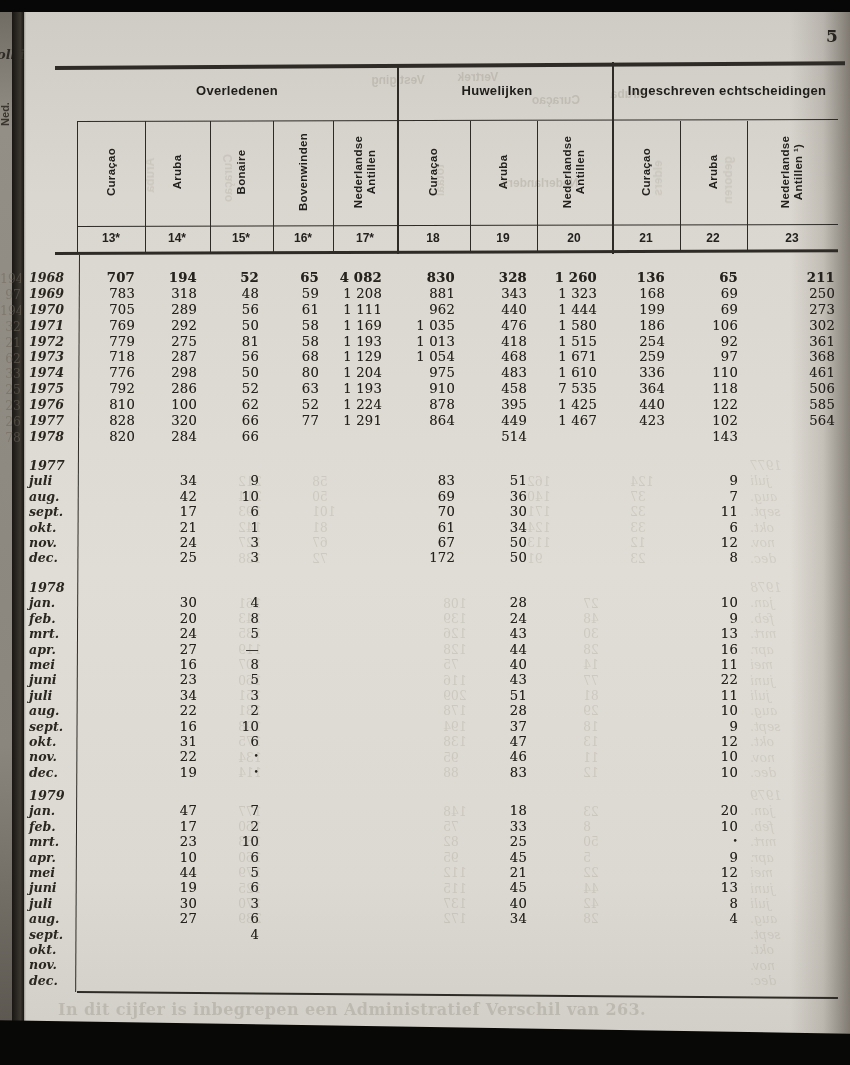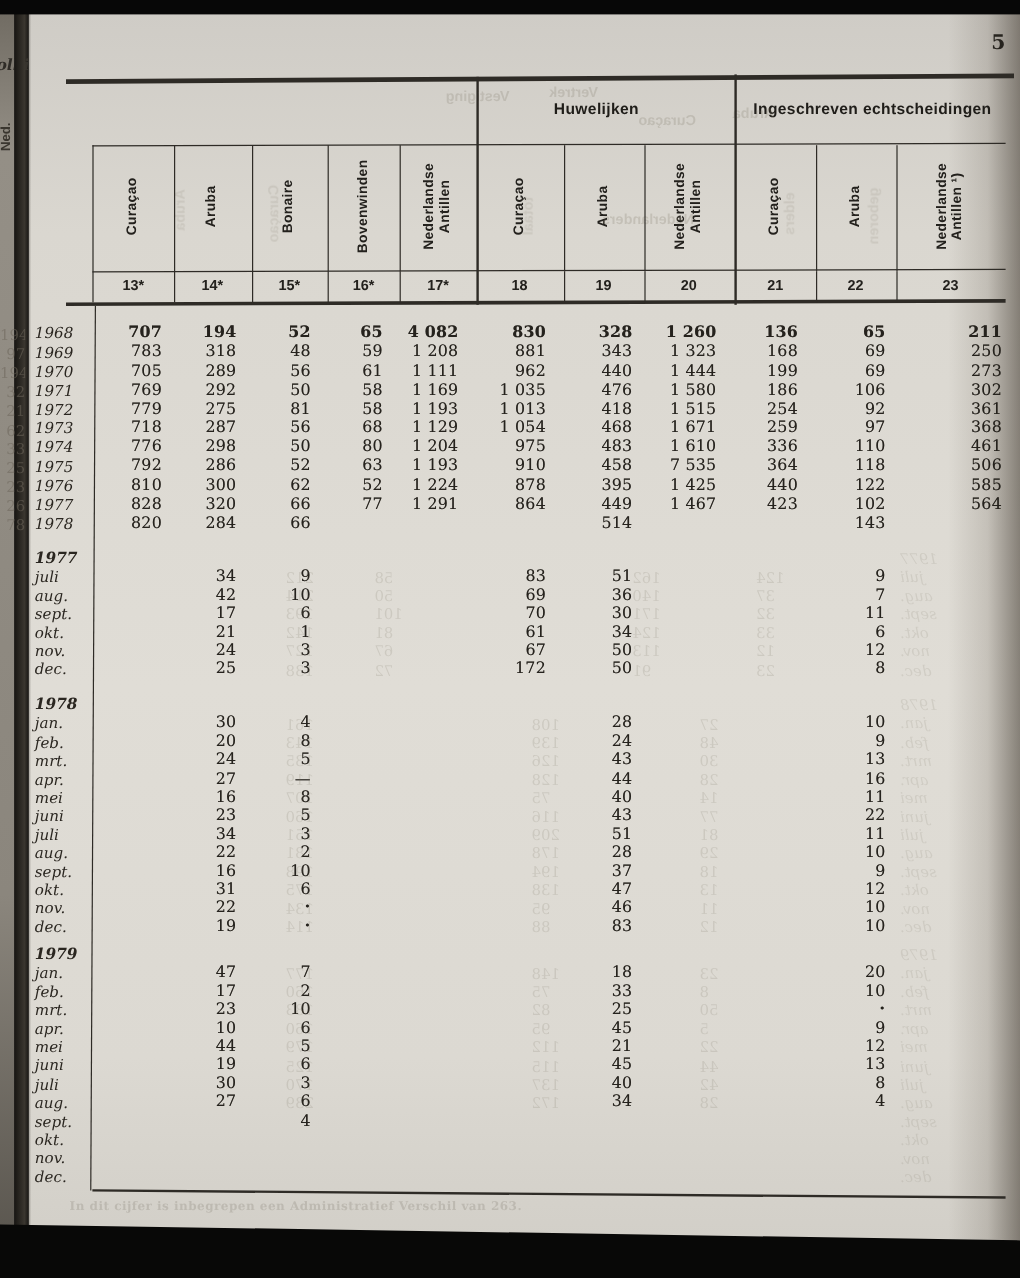--- a/index.html
+++ b/index.html
@@ -29,34 +29,34 @@
   .vhead{position:absolute;transform:translate(-50%,-50%) rotate(-90deg);white-space:pre;
          font-family:"Liberation Sans",sans-serif;font-weight:700;font-size:11.5px;line-height:13px;
          text-align:center;color:#23211d;letter-spacing:.3px;}
   .cnum{position:absolute;top:231px;width:44px;margin-left:-22px;text-align:center;
          font-family:"Liberation Sans",sans-serif;font-weight:700;font-size:12px;color:#23211d;}
   .section{position:absolute;left:27px;width:811px;}
   .shead{font-style:italic;font-weight:700;font-size:12.8px;color:#2a2620;padding-left:2px;height:15.4px;line-height:15.4px;}
   .trow{display:grid;grid-template-columns:51px 60px 62px 62px 60px 63px 73px 72px 70px 68px 73px 97px;}
   .rows-y .trow{height:15.9px;line-height:15.9px;}
   .rows-m .trow{height:15.42px;line-height:15.42px;}
-  .cl{font-style:italic;font-weight:400;font-size:12.6px;color:#2a2620;padding-left:2px;}
+  .cl{font-style:italic;font-weight:700;font-size:12.6px;color:#2a2620;padding-left:2px;}
   .cn{text-align:right;padding-right:3px;font-size:13.2px;color:#25221d;letter-spacing:.2px;
       text-shadow:0 0 .5px rgba(40,35,28,.45);}
   .rows-y .trow:nth-child(1) .cn{font-weight:700;}
   .dotv{font-size:9px;vertical-align:2px;}
   
   .ghostcol{position:absolute;width:62px;text-align:right;font-size:12.4px;color:#76705f;
       opacity:.17;filter:blur(.4px);}
   .ghostcol div{transform:scaleX(-1);}
   .ghostcol.lbl{font-style:italic;opacity:.14;}
   .ghostw{position:absolute;transform:translate(-50%,0) scaleX(-1);font-family:"Liberation Sans",sans-serif;
       font-weight:700;font-size:12px;color:#7a7363;opacity:.22;filter:blur(.4px);white-space:nowrap;}
   .ghostw.vert{transform:translate(-50%,-50%) rotate(-90deg) scaleX(-1);opacity:.15;}
-  #ghost-botline{position:absolute;left:58px;top:1000px;font-weight:700;font-size:10px;color:#6f6affffff;
+  #ghost-botline{position:absolute;left:58px;top:1000px;font-weight:700;font-size:16px;color:#6f6affffff;
       color:#6f695c;opacity:.22;filter:blur(.45px);letter-spacing:.4px;}
   #left-ghost-nums{position:absolute;left:0;top:271px;width:21px;text-align:right;font-size:12.4px;
       color:#6e675c;opacity:.55;line-height:15.9px;overflow:hidden;}
   #edge-frag{position:absolute;left:-3px;top:47px;font-style:italic;font-weight:700;font-size:13px;color:#2f2c27;}
   #edge-ned{position:absolute;left:-7px;top:108px;transform:rotate(-90deg);
       font-family:"Liberation Sans",sans-serif;font-weight:700;font-size:11px;color:#3a362f;}
 </style>
 </head>
 <body>
 
@@ -77,20 +77,21 @@
       <div>62</div>
       <div>33</div>
       <div>25</div>
       <div>23</div>
       <div>26</div>
       <div>78</div>
     </div>
 
   <div id="pagenum">5</div>
 
+  <div class="grouplabel" style="left:77px;width:320px;">Overledenen</div>
   <div class="grouplabel" style="left:397px;width:200px;">Huwelijken</div>
   <div class="grouplabel" style="left:612px;width:230px;">Ingeschreven echtscheidingen</div>
 
   <div id="table-built">
       <div class="vhead" style="left: 111px; top: 172px;">Curaçao</div>
       <div class="cnum" style="left: 111px;">13*</div>
       <div class="vhead" style="left: 177px; top: 172px;">Aruba</div>
       <div class="cnum" style="left: 177px;">14*</div>
       <div class="vhead" style="left: 241px; top: 172px;">Bonaire</div>
       <div class="cnum" style="left: 241px;">15*</div>
@@ -223,21 +224,21 @@
             <div class="cn">910</div>
             <div class="cn">458</div>
             <div class="cn">7 535</div>
             <div class="cn">364</div>
             <div class="cn">118</div>
             <div class="cn">506</div>
           </div>
           <div class="trow">
             <div class="cl">1976</div>
             <div class="cn">810</div>
-            <div class="cn">300</div>
+            <div class="cn">100</div>
             <div class="cn">62</div>
             <div class="cn">52</div>
             <div class="cn">1 224</div>
             <div class="cn">878</div>
             <div class="cn">395</div>
             <div class="cn">1 425</div>
             <div class="cn">440</div>
             <div class="cn">122</div>
             <div class="cn">585</div>
           </div>

